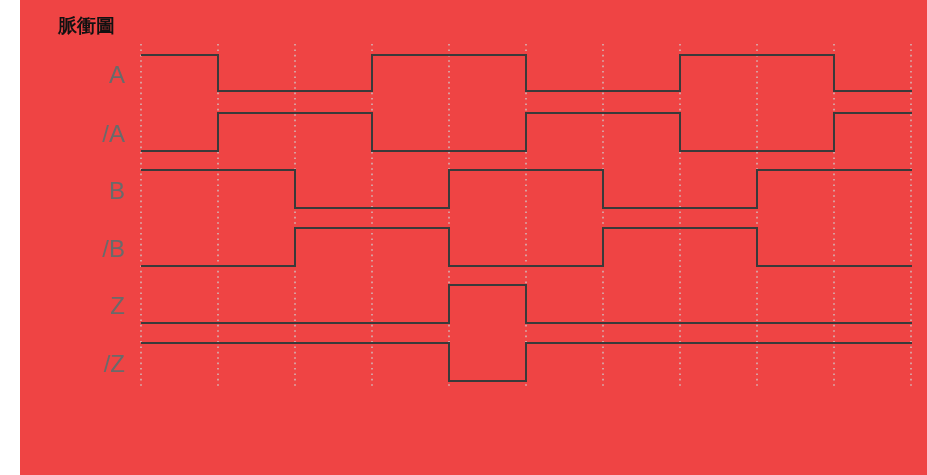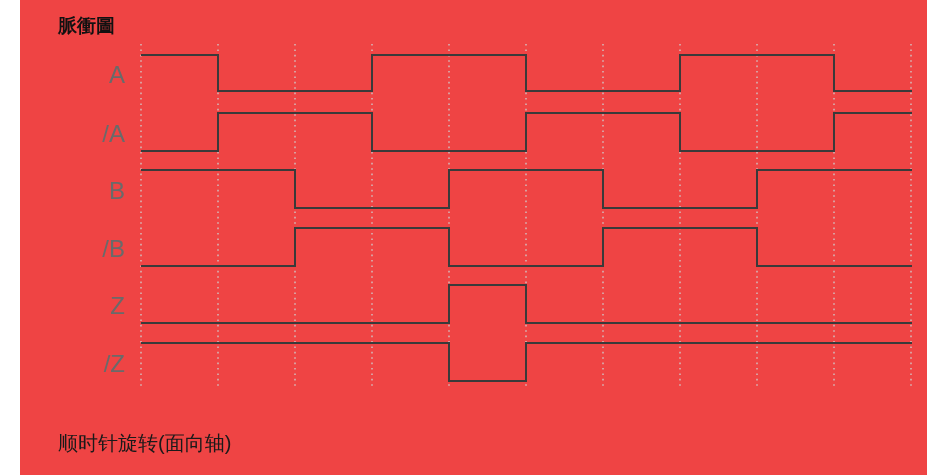--- a/index.html
+++ b/index.html
@@ -68,15 +68,14 @@
     <g id="labels-group">
         <text x="105" y="83" text-anchor="end" fill="#6a6a6a" font-size="24" font-family="&quot;Liberation Sans&quot;, sans-serif">A</text>
         <text x="105" y="142" text-anchor="end" fill="#6a6a6a" font-size="24" font-family="&quot;Liberation Sans&quot;, sans-serif">/A</text>
         <text x="105" y="199" text-anchor="end" fill="#6a6a6a" font-size="24" font-family="&quot;Liberation Sans&quot;, sans-serif">B</text>
         <text x="105" y="257" text-anchor="end" fill="#6a6a6a" font-size="24" font-family="&quot;Liberation Sans&quot;, sans-serif">/B</text>
         <text x="105" y="314" text-anchor="end" fill="#6a6a6a" font-size="24" font-family="&quot;Liberation Sans&quot;, sans-serif">Z</text>
         <text x="105" y="372" text-anchor="end" fill="#6a6a6a" font-size="24" font-family="&quot;Liberation Sans&quot;, sans-serif">/Z</text>
       </g>
   </svg>
 
-  <div class="caption">顺时针旋转(面向轴)</div>
 
 </div>
 
 </body></html>

